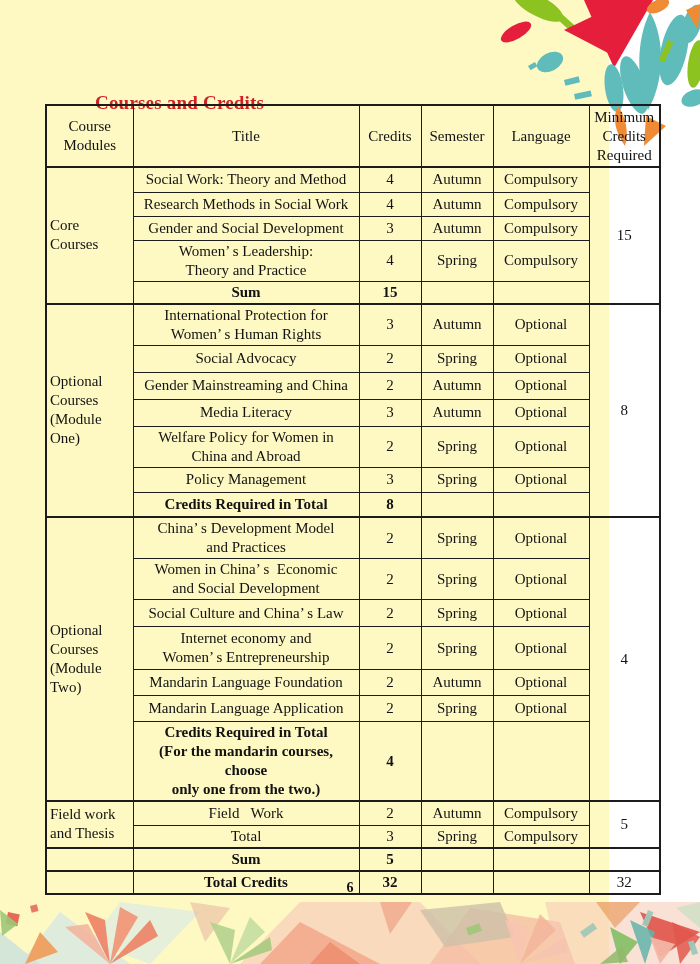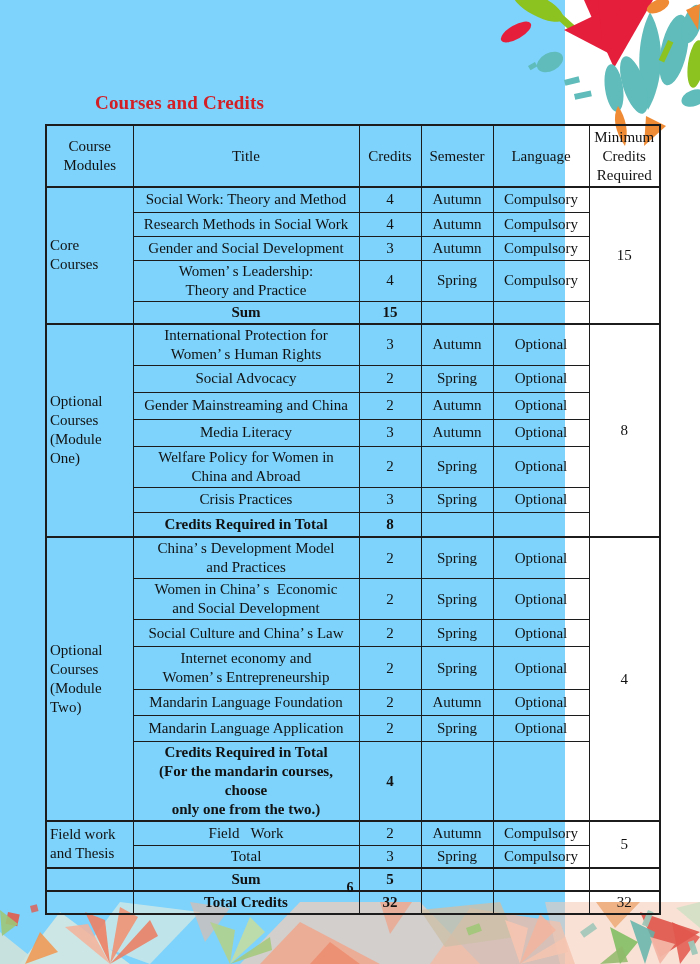--- a/index.html
+++ b/index.html
@@ -1,32 +1,32 @@
 <!DOCTYPE html>
 <html><head>
 <meta charset="utf-8">
 <style>
   * { margin:0; padding:0; box-sizing:border-box; }
   html,body { width:700px; height:964px; background:#ffffff; overflow:hidden; }
   body { font-family:"Liberation Serif", serif; color:#121212; position:relative; }
 
-  .page { position:absolute; inset:0; width:565px; height:964px; background:#7dd3fc; }
+  .page { position:absolute; inset:0; width:609px; height:964px; background:#fef9c3; }
 
   .deco-top { position:absolute; top:0; left:498px; width:202px; height:148px; z-index:0; }
   .deco-bottom { position:absolute; left:0; bottom:0; width:700px; height:62px; z-index:0; }
 
   .content { position:absolute; inset:0; z-index:1; }
 
   .page-title {
     position:absolute; left:95px; top:92px;
     font-size:19px; font-weight:bold; letter-spacing:0.2px;
   }
 
   table.courses {
-    position:absolute; left:45px; top:124px;
+    position:absolute; left:45px; top:104px;
     width:614px; border-collapse:collapse; table-layout:fixed;
     font-size:15px; line-height:19px;
     background:transparent;
     border:2px solid #1c1c1c;
   }
   table.courses th, table.courses td {
     border:1px solid #1c1c1c;
     vertical-align:middle;
     padding:1px 3px;
     overflow:hidden;
@@ -211,21 +211,21 @@
           <td class="c">Optional</td>
         </tr>
         <tr style="height:37px">
           <td class="t">Welfare Policy for Women in
 China and Abroad</td>
           <td class="c">2</td>
           <td class="c">Spring</td>
           <td class="c">Optional</td>
         </tr>
         <tr style="height:25px">
-          <td class="t">Crisis Practices</td>
+          <td class="t">Policy Management</td>
           <td class="c">3</td>
           <td class="c">Spring</td>
           <td class="c">Optional</td>
         </tr>
         <tr style="height:25px">
           <td class="t b">Credits Required in Total</td>
           <td class="c b">8</td>
           <td class="c"></td>
           <td class="c"></td>
         </tr>

